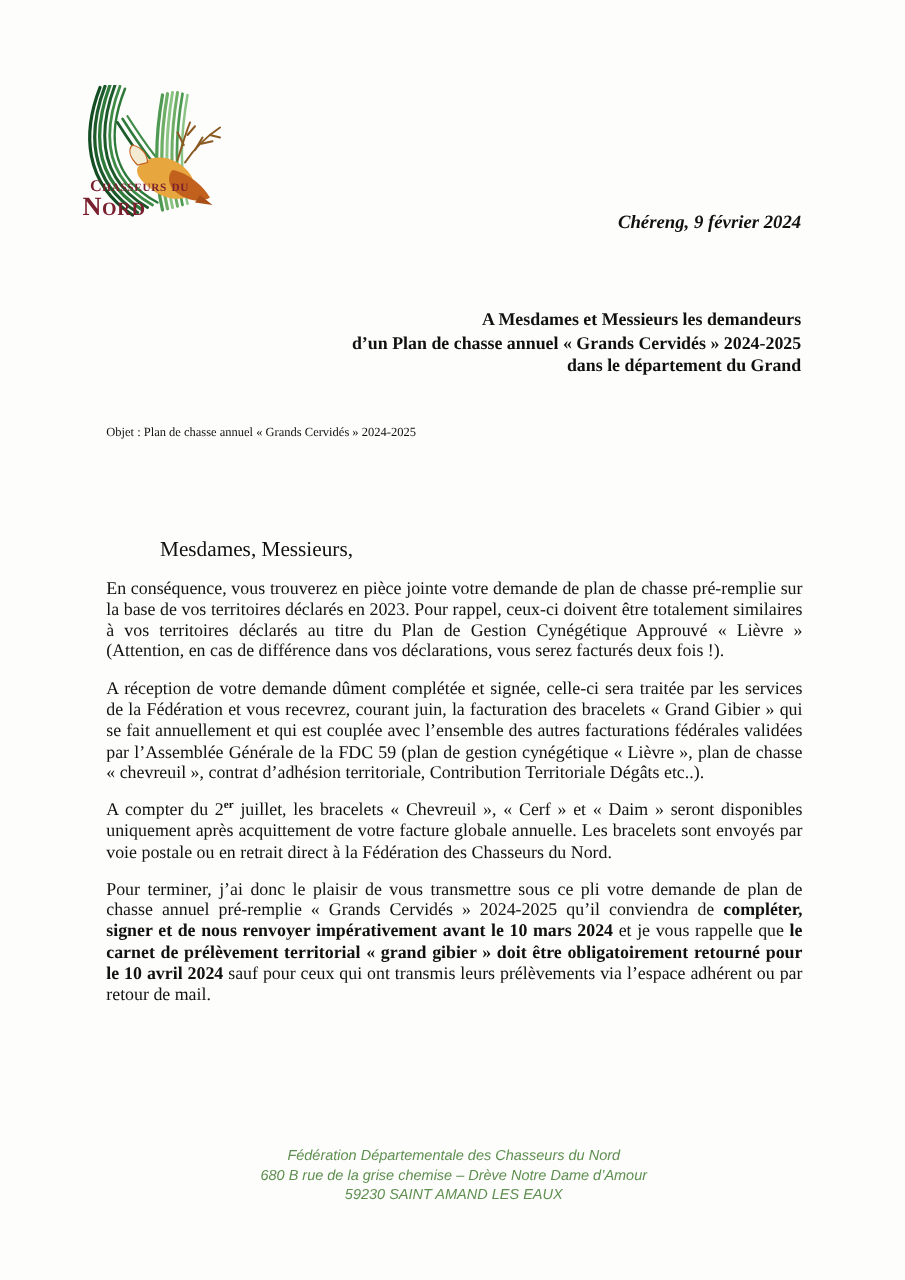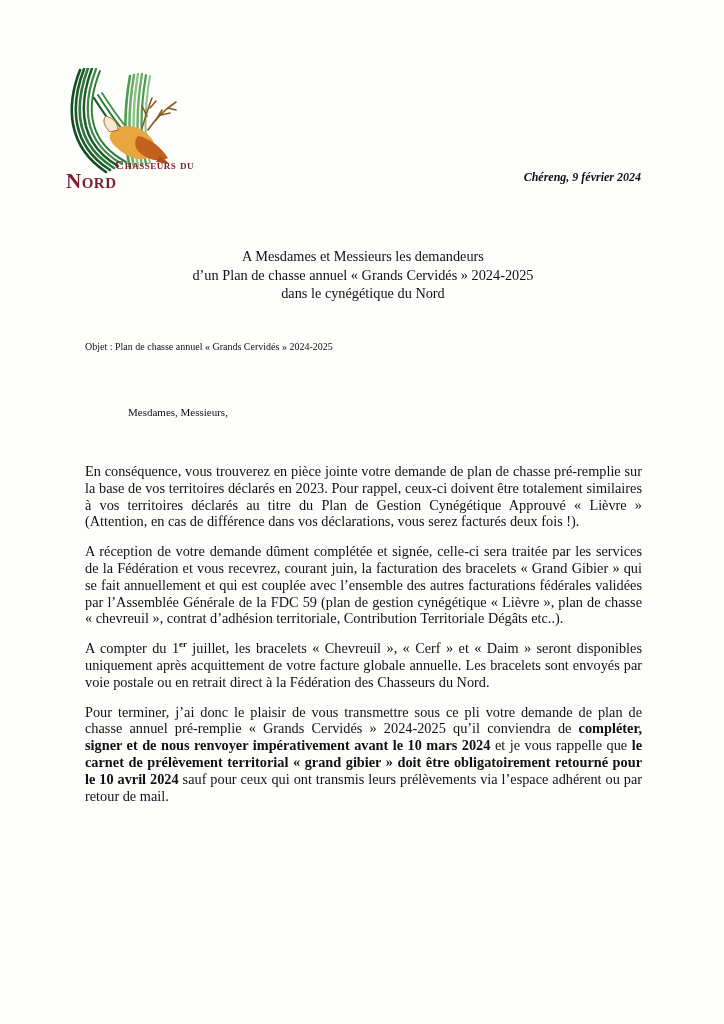--- a/index.html
+++ b/index.html
@@ -11,42 +11,42 @@
     font-family:"Liberation Serif","DejaVu Serif",serif;
     color:#111;
     overflow:hidden;
   }
   
   .logo{position:absolute;left:64px;top:68px;width:130px;height:124px;}
   .logo svg{display:block;}
   .logo-text{position:absolute;left:2px;top:74px;width:128px;line-height:1;}
   .logo-line1{
     font-variant:small-caps;font-weight:bold;font-size:13px;
-    letter-spacing:.5px;text-align:right;padding-left:6px;margin-top:16px;
+    letter-spacing:.5px;text-align:left;padding-left:6px;
   }
   .logo-line2{
     font-variant:small-caps;font-weight:bold;font-size:21px;
     text-align:left;margin-top:0px;letter-spacing:.5px;
   }
   
   .dateline{
     position:absolute;left:85px;top:170px;width:556px;
-    text-align:right;font-weight:bold;font-style:italic;font-size:12px;
+    text-align:right;font-weight:bold;font-style:italic;font-size:15px;
   }
   .recipient{
     position:absolute;left:85px;top:247px;width:556px;
-    text-align:center;font-size:14.3px;line-height:18.6px;
+    text-align:right;font-size:14.3px;line-height:18.6px;font-weight:bold;
   }
   .subject{
     position:absolute;left:85px;top:341px;width:556px;
     font-size:10px;
   }
   .salutation{
-    position:absolute;left:128px;top:406px;width:500px;
-    font-size:11px;
+    position:absolute;left:128px;top:430px;width:500px;
+    font-size:17px;
   }
   .body-text{
     position:absolute;left:85px;top:463px;width:557px;
     font-size:14.3px;line-height:16.8px;text-align:justify;
   }
   .body-text p{margin:0 0 13px 0;}
   .bold{font-weight:bold;}
   sup{font-size:.62em;line-height:0;font-weight:bold;}
   .footer{
     position:absolute;left:85px;top:917px;width:556px;
@@ -106,28 +106,33 @@
       <div class="logo-line1">Chasseurs du</div>
       <div class="logo-line2">Nord</div>
     </div>
   </div>
 
   <div class="dateline">Chéreng, 9 février 2024</div>
 
   <div class="recipient">
     <div>A Mesdames et Messieurs les demandeurs</div>
     <div>d’un Plan de chasse annuel « Grands Cervidés » 2024-2025</div>
-    <div>dans le cynégétique du Nord</div>
+    <div>dans le département du Grand</div>
   </div>
 
   <div class="subject">Objet : Plan de chasse annuel « Grands Cervidés » 2024-2025</div>
 
   <div class="salutation">Mesdames, Messieurs,</div>
 
   <div class="body-text">
       <p><span>En conséquence, vous trouverez en pièce jointe votre demande de plan de chasse pré-remplie sur la base de vos territoires déclarés en 2023. Pour rappel, ceux-ci doivent être totalement similaires à vos territoires déclarés au titre du Plan de Gestion Cynégétique Approuvé « Lièvre » (Attention, en cas de différence dans vos déclarations, vous serez facturés deux fois !).</span></p>
       <p><span>A réception de votre demande dûment complétée et signée, celle-ci sera traitée par les services de la Fédération et vous recevrez, courant juin, la facturation des bracelets « Grand Gibier » qui se fait annuellement et qui est couplée avec l’ensemble des autres facturations fédérales validées par l’Assemblée Générale de la FDC 59 (plan de gestion cynégétique « Lièvre », plan de chasse « chevreuil », contrat d’adhésion territoriale, Contribution Territoriale Dégâts etc..).</span></p>
-      <p><span>A compter du 1</span><sup>er</sup><span> juillet, les bracelets « Chevreuil », « Cerf » et « Daim » seront disponibles uniquement après acquittement de votre facture globale annuelle. Les bracelets sont envoyés par voie postale ou en retrait direct à la Fédération des Chasseurs du Nord.</span></p>
+      <p><span>A compter du 2</span><sup>er</sup><span> juillet, les bracelets « Chevreuil », « Cerf » et « Daim » seront disponibles uniquement après acquittement de votre facture globale annuelle. Les bracelets sont envoyés par voie postale ou en retrait direct à la Fédération des Chasseurs du Nord.</span></p>
       <p><span>Pour terminer, j’ai donc le plaisir de vous transmettre sous ce pli votre demande de plan de chasse annuel pré-remplie « Grands Cervidés » 2024-2025 qu’il conviendra de </span><span class="bold">compléter, signer et de nous renvoyer impérativement avant le 10 mars 2024</span><span> et je vous rappelle que </span><span class="bold">le carnet de prélèvement territorial « grand gibier » doit être obligatoirement retourné pour le 10 avril 2024</span><span> sauf pour ceux qui ont transmis leurs prélèvements via l’espace adhérent ou par retour de mail.</span></p>
     </div>
 
+  <div class="footer" style="color: rgb(94, 143, 80);">
+    <div>Fédération Départementale des Chasseurs du Nord</div>
+    <div>680 B rue de la grise chemise – Drève Notre Dame d’Amour</div>
+    <div>59230 SAINT AMAND LES EAUX</div>
+  </div>
 
 </div>
 
 </body></html>

